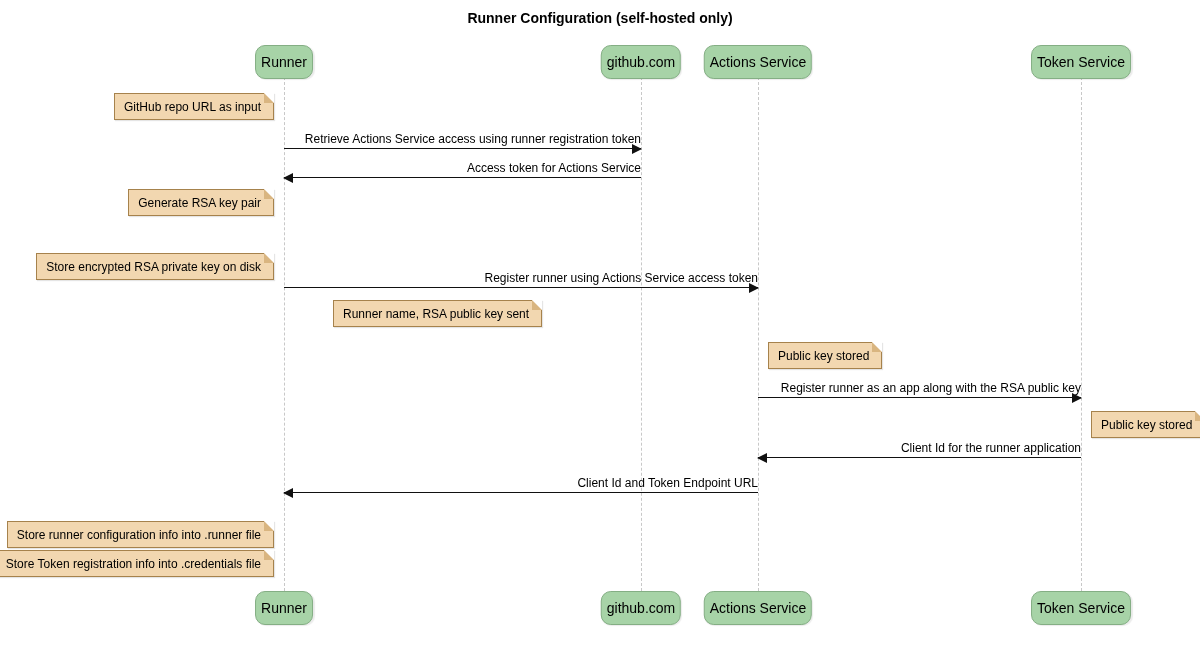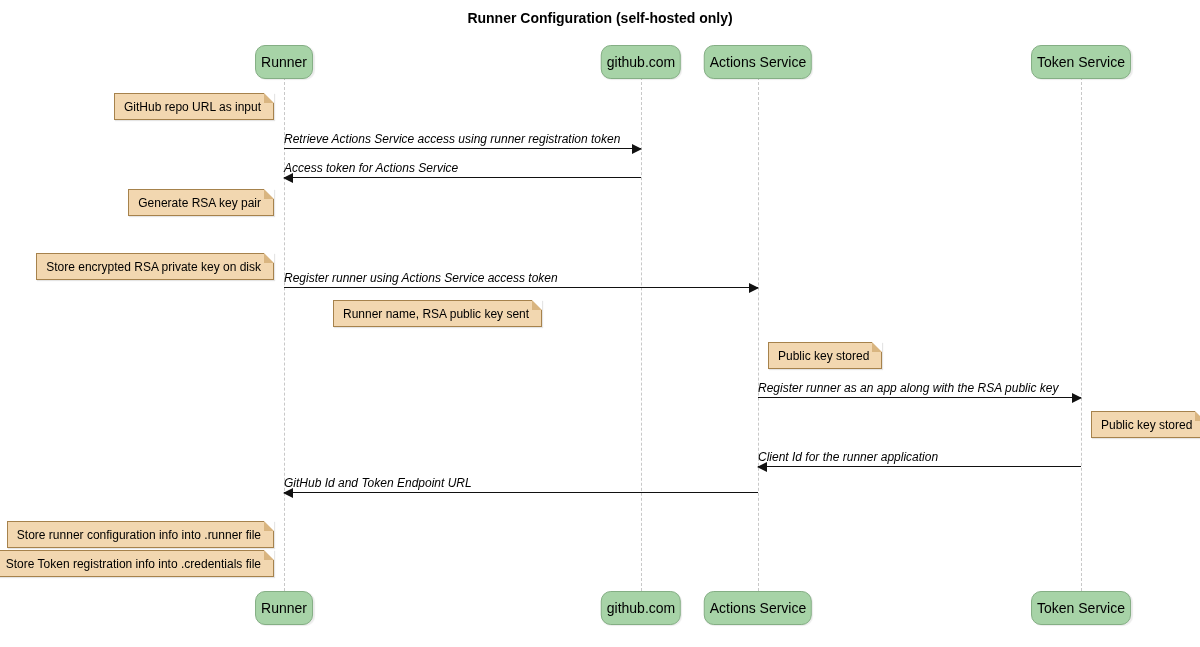--- a/index.html
+++ b/index.html
@@ -50,21 +50,21 @@
     width:0;height:0;border-style:solid;border-width:0 10px 10px 0;
     border-color:#ffffff #ffffff #d9b580 var(--note-border);
   }
 
   .message{
     position:absolute;height:18px;
     border-bottom:1px solid var(--arrow);
   }
   .message .msg-text{
     position:absolute;left:0;right:0;bottom:2px;
-    text-align:left;font-size:12px;white-space:nowrap;font-style:italic;
+    text-align:right;font-size:12px;white-space:nowrap;
   }
   .arrow-head{
     position:absolute;width:0;height:0;
     border-top:5px solid transparent;
     border-bottom:5px solid transparent;
     bottom:-6px;
   }
   .arrow-head.right{right:-1px;border-left:10px solid var(--arrow);}
   .arrow-head.left{left:-1px;border-right:10px solid var(--arrow);}
 </style>
@@ -112,23 +112,23 @@
   <div class="message" style="left:284px;width:474px;top:269px;">
     <div class="msg-text">Register runner using Actions Service access token</div>
     <div class="arrow-head right"></div>
   </div>
 
   <div class="message" style="left:758px;width:323px;top:379px;">
     <div class="msg-text">Register runner as an app along with the RSA public key</div>
     <div class="arrow-head right"></div>
   </div>
 
-  <div class="message" style="left:758px;width:323px;top:448px;">
+  <div class="message" style="left:758px;width:323px;top:439px;">
     <div class="msg-text">Client Id for the runner application</div>
     <div class="arrow-head left"></div>
   </div>
 
   <div class="message" style="left:284px;width:474px;top:474px;">
-    <div class="msg-text">GitHub Id and Token Endpoint URL</div>
+    <div class="msg-text">Client Id and Token Endpoint URL</div>
     <div class="arrow-head left"></div>
   </div>
 
 </div>
 
 </body></html>

